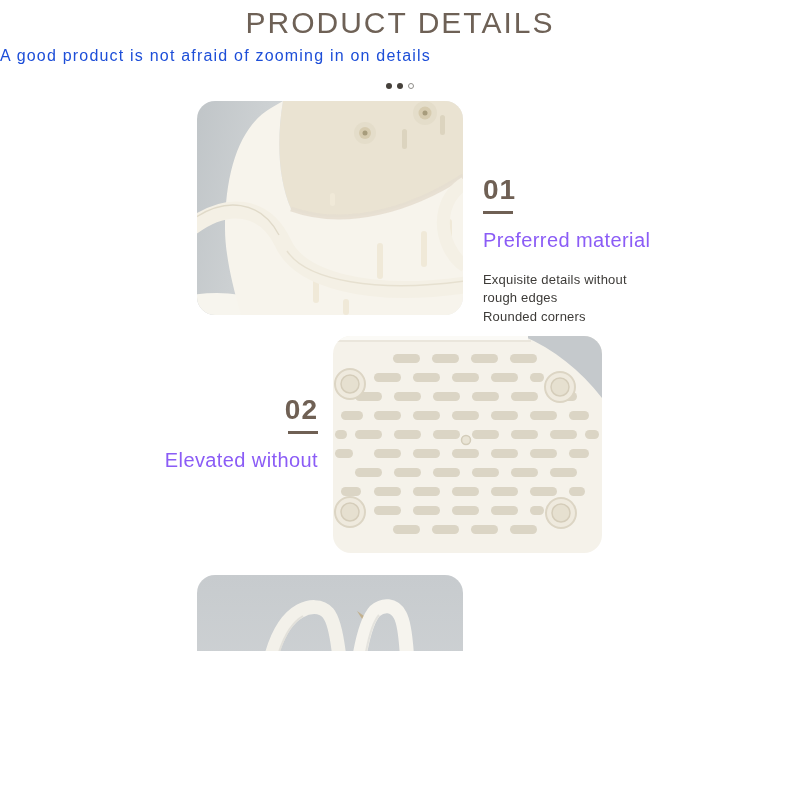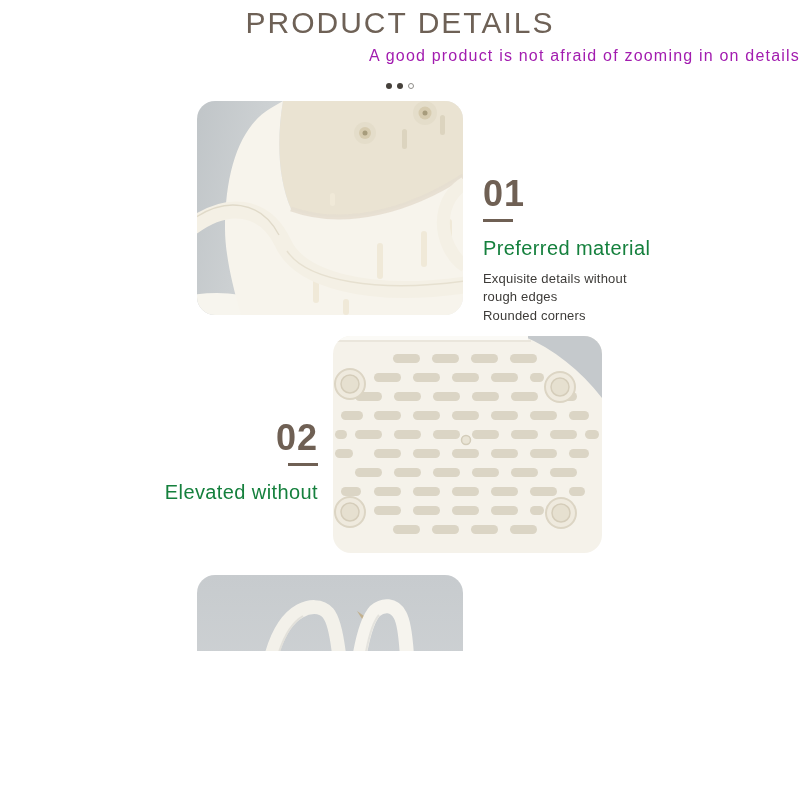--- a/index.html
+++ b/index.html
@@ -5,39 +5,39 @@
   html,body{margin:0;padding:0;background:#ffffff;}
   .canvas{
     position:relative;width:800px;height:651px;background:#ffffff;overflow:hidden;
     font-family:"Liberation Sans","DejaVu Sans",sans-serif;
   }
   .page-title{
     position:absolute;top:6px;left:0;width:100%;text-align:center;
     font-size:30px;font-weight:500;letter-spacing:2px;color:#6e6156;
   }
   .page-subtitle{
-    position:absolute;top:47px;left:0;width:100%;text-align:right;
-    font-size:16px;font-weight:400;letter-spacing:1.2px;color:#a21caf;
+    position:absolute;top:47px;left:0;width:100%;text-align:left;
+    font-size:16px;font-weight:400;letter-spacing:1.2px;color:#1d4ed8;
   }
   .dots{position:absolute;top:83px;left:0;width:100%;display:flex;justify-content:center;gap:5px;}
   .dot{width:6px;height:6px;border-radius:50%;background:#46413b;}
   .dot.open{background:transparent;border:1.5px solid #8f8d89;box-sizing:border-box;}
   .card{position:absolute;border-radius:18px;overflow:hidden;}
   .card svg{display:block;width:100%;height:100%;}
   .card1{left:197px;top:101px;width:266px;height:214px;}
   .card2{left:333px;top:336px;width:269px;height:217px;}
   .card3{left:197px;top:575px;width:266px;height:218px;}
   .feature-text{position:absolute;display:flex;flex-direction:column;align-items:flex-start;}
   .feature-text.right{align-items:flex-end;text-align:right;}
-  .num{font-size:36px;font-weight:700;letter-spacing:1px;line-height:1;color:#6f6054;}
+  .num{font-size:28px;font-weight:700;letter-spacing:1px;line-height:1;color:#6f6054;}
   .num-line{width:30px;height:3px;background:#6f6054;margin-top:7px;}
-  .heading{font-size:20px;font-weight:500;letter-spacing:.4px;color:#15803d;margin-top:15px;max-width:205px;line-height:1.15;}
-  .body{font-size:13px;color:#3d3b38;margin-top:10px;line-height:1.42;white-space:pre-line;letter-spacing:.2px;}
+  .heading{font-size:20px;font-weight:500;letter-spacing:.4px;color:#8b5cf6;margin-top:15px;max-width:205px;line-height:1.15;}
+  .body{font-size:13px;color:#3d3b38;margin-top:19px;line-height:1.42;white-space:pre-line;letter-spacing:.2px;}
   .ft1{left:483px;top:176px;}
-  .ft2{right:482px;top:420px;}
+  .ft2{right:482px;top:396px;}
   .ft3{left:483px;top:650px;}
 </style>
 </head>
 <body>
 
 <div class="canvas">
 
   <div class="page-title">PRODUCT DETAILS</div>
   <div class="page-subtitle">A good product is not afraid of zooming in on details</div>
 

